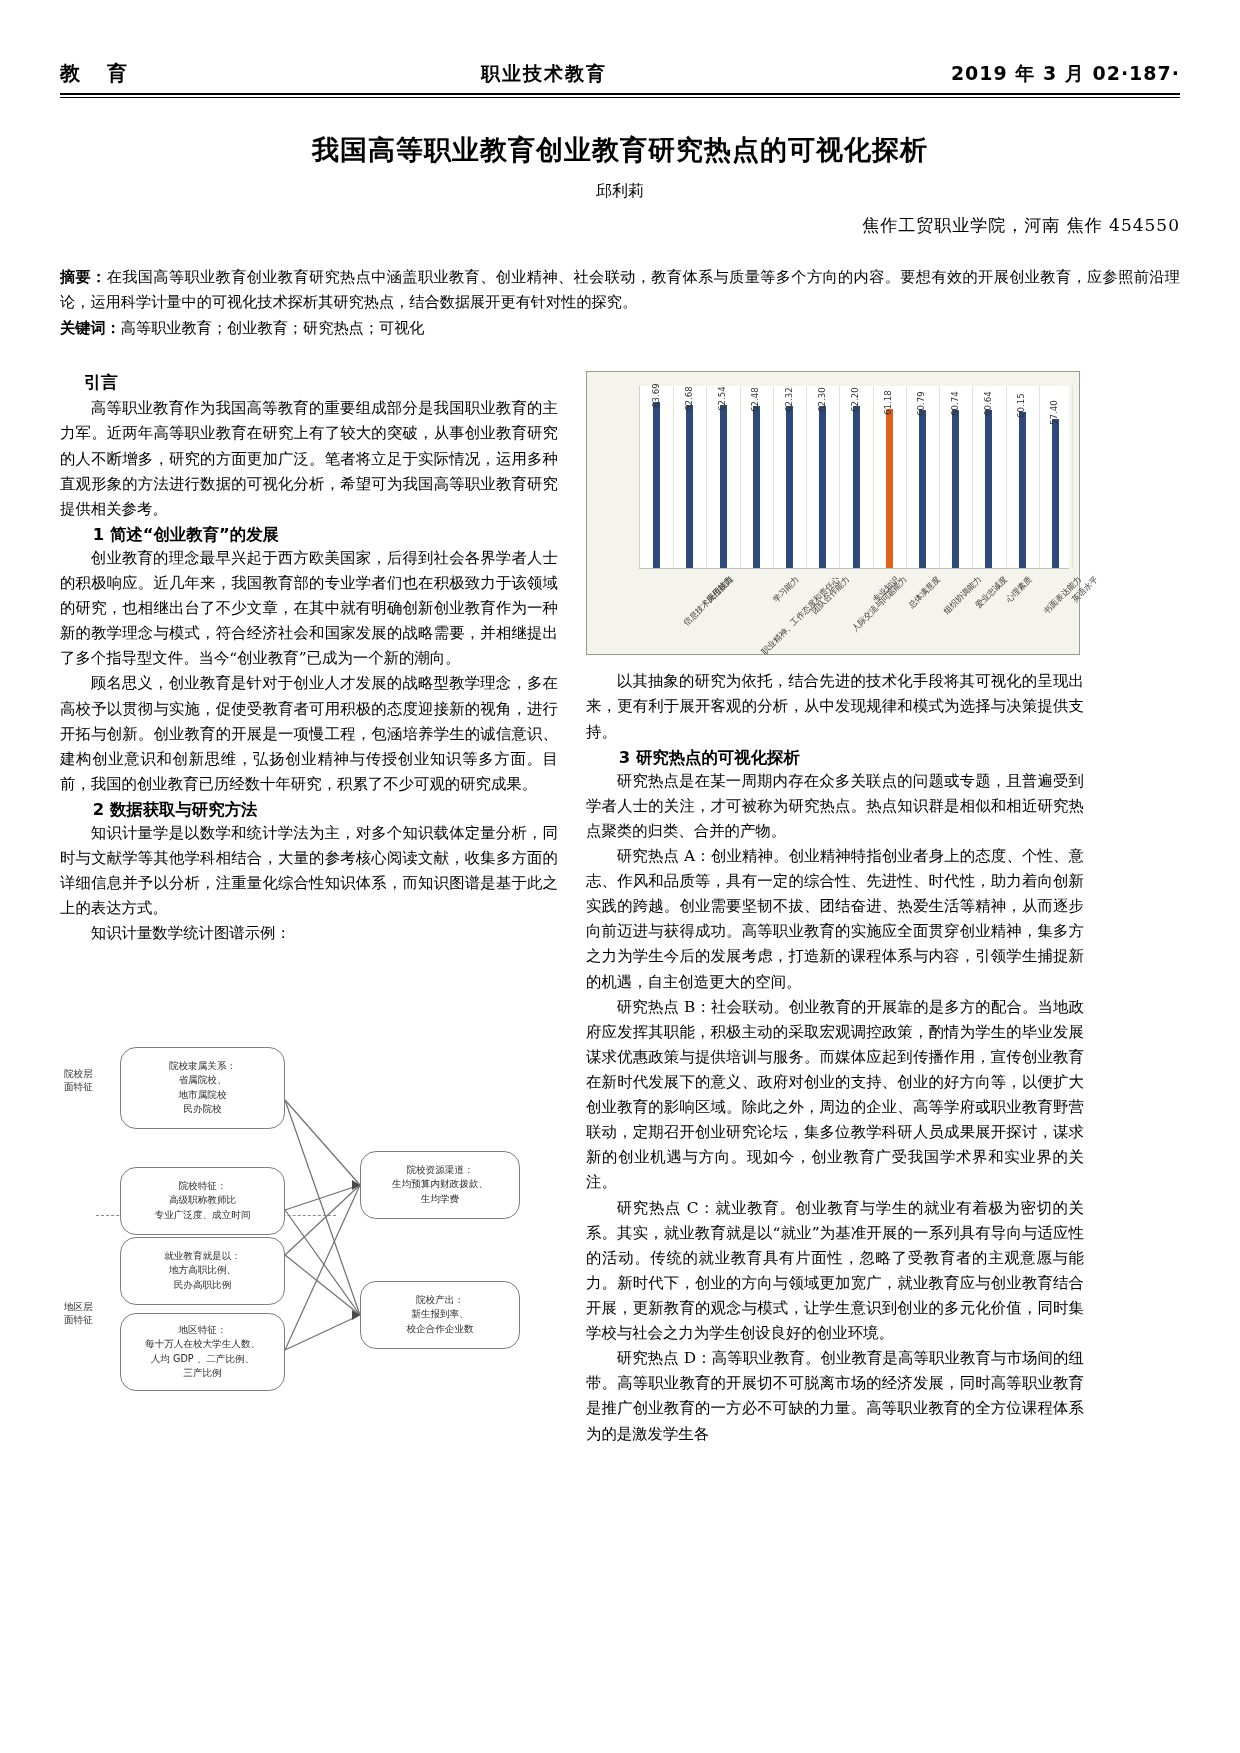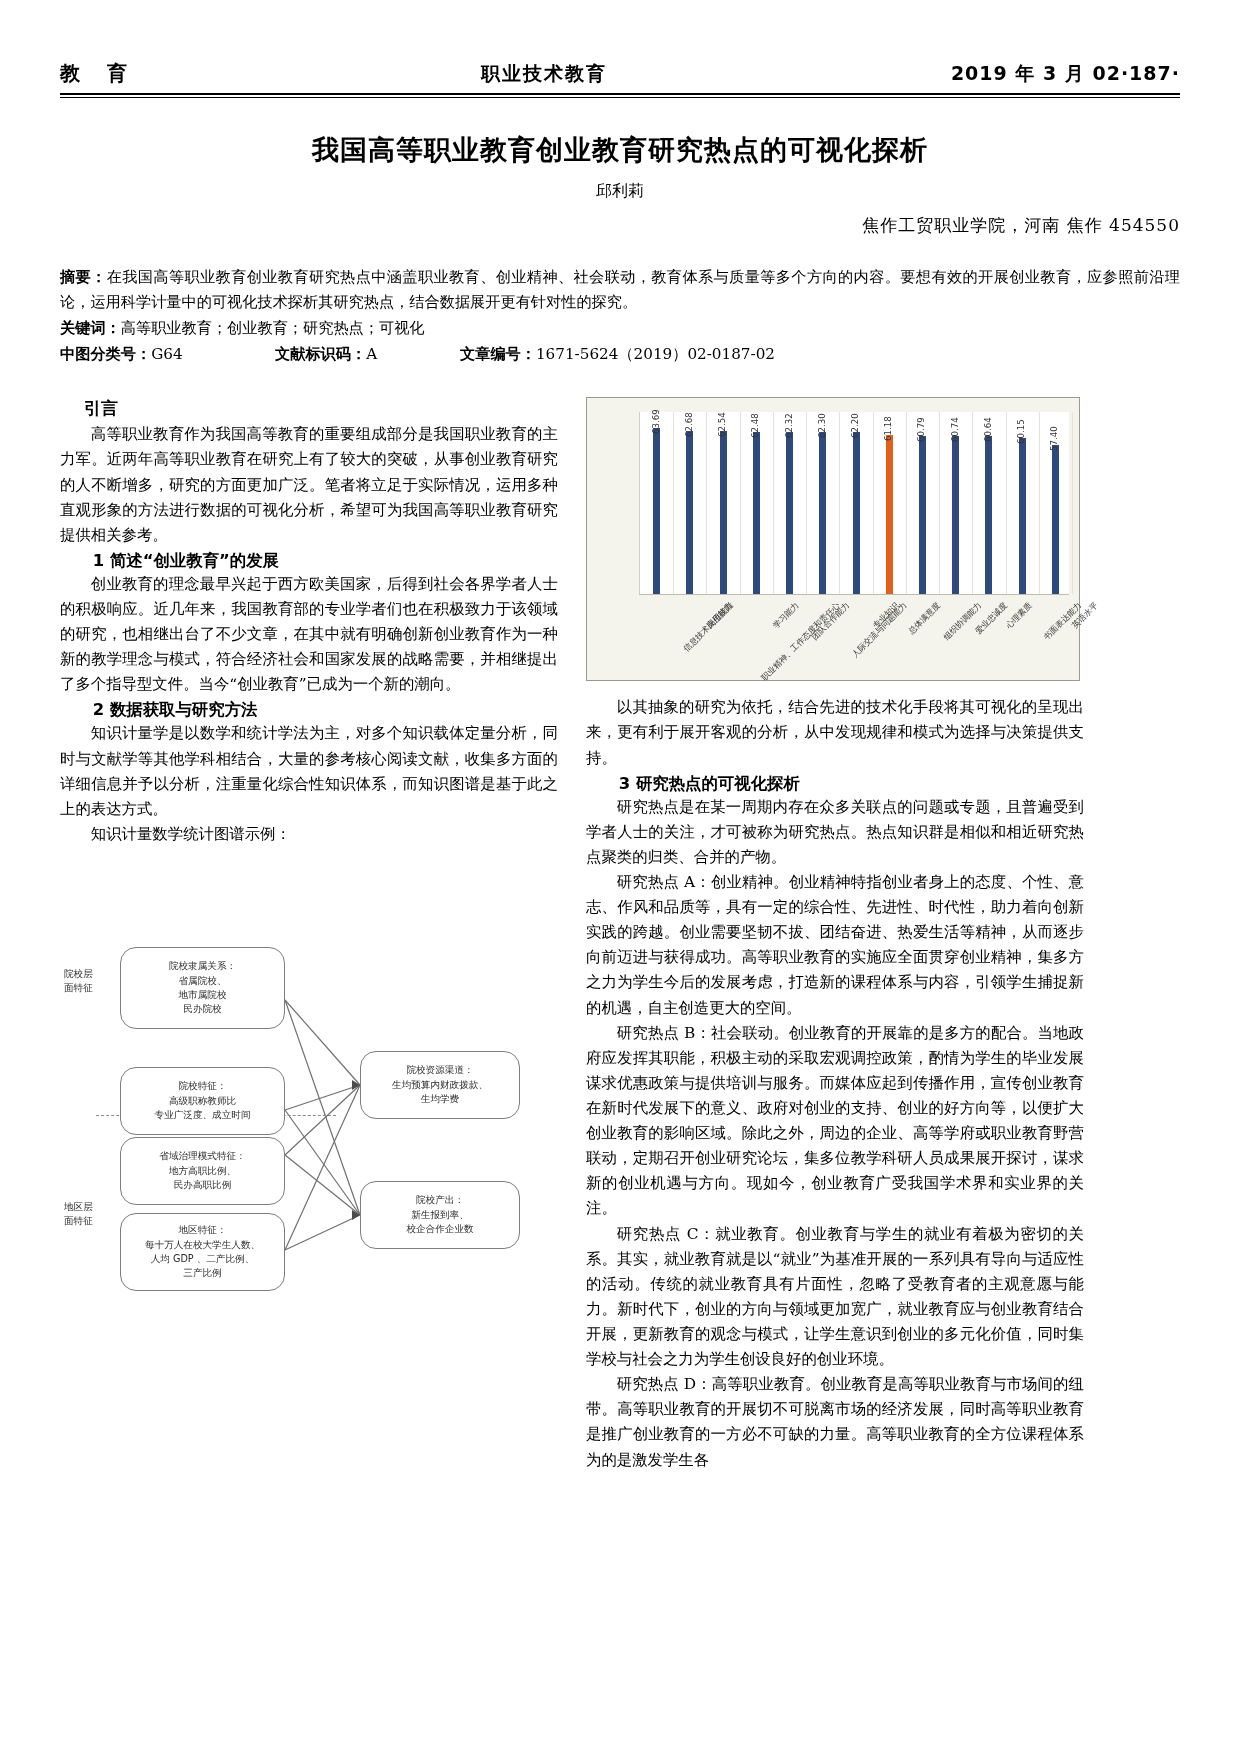--- a/index.html
+++ b/index.html
@@ -70,33 +70,29 @@
   <div class="title">我国高等职业教育创业教育研究热点的可视化探析</div>
   <div class="author">邱利莉</div>
   <div class="affil">焦作工贸职业学院，河南 焦作 454550</div>
 
   <div class="abs-block">
     <span class="lbl">摘要：</span><span>在我国高等职业教育创业教育研究热点中涵盖职业教育、创业精神、社会联动，教育体系与质量等多个方向的内容。要想有效的开展创业教育，应参照前沿理论，运用科学计量中的可视化技术探析其研究热点，结合数据展开更有针对性的探究。</span>
   </div>
   <div class="kw">
     <span class="lbl" style="font-weight:bold">关键词：</span><span>高等职业教育；创业教育；研究热点；可视化</span>
   </div>
-  <div class="codes">
-    <div class="c1"><b>中图分类号：</b><span>G64</span></div>
-    <div class="c2"><b>文献标识码：</b><span>A</span></div>
-    <div class="c3"><b>文章编号：</b><span>1671-5624（2019）02-0187-02</span></div>
-  </div>
 
   <div class="cols">
 
     <div class="col">
       <div class="intro-head">引言</div>
       <p>高等职业教育作为我国高等教育的重要组成部分是我国职业教育的主力军。近两年高等职业教育在研究上有了较大的突破，从事创业教育研究的人不断增多，研究的方面更加广泛。笔者将立足于实际情况，运用多种直观形象的方法进行数据的可视化分析，希望可为我国高等职业教育研究提供相关参考。</p>
       <h3>1 简述“创业教育”的发展</h3>
       <p>创业教育的理念最早兴起于西方欧美国家，后得到社会各界学者人士的积极响应。近几年来，我国教育部的专业学者们也在积极致力于该领域的研究，也相继出台了不少文章，在其中就有明确创新创业教育作为一种新的教学理念与模式，符合经济社会和国家发展的战略需要，并相继提出了多个指导型文件。当今“创业教育”已成为一个新的潮向。</p>
+      <p>顾名思义，创业教育是针对于创业人才发展的战略型教学理念，多在高校予以贯彻与实施，促使受教育者可用积极的态度迎接新的视角，进行开拓与创新。创业教育的开展是一项慢工程，包涵培养学生的诚信意识、建构创业意识和创新思维，弘扬创业精神与传授创业知识等多方面。目前，我国的创业教育已历经数十年研究，积累了不少可观的研究成果。</p>
       <h3>2 数据获取与研究方法</h3>
       <p>知识计量学是以数学和统计学法为主，对多个知识载体定量分析，同时与文献学等其他学科相结合，大量的参考核心阅读文献，收集多方面的详细信息并予以分析，注重量化综合性知识体系，而知识图谱是基于此之上的表达方式。</p>
       <p>知识计量数学统计图谱示例：</p>
 
       <div class="diagram">
         <svg class="links">
           <g stroke="#6f6f6f" stroke-width="1.2" fill="none">
             <line x1="225" y1="145" x2="300" y2="230"></line>
             <line x1="225" y1="255" x2="300" y2="230"></line>
             <line x1="225" y1="300" x2="300" y2="230"></line>
@@ -123,21 +119,21 @@
 
         <div class="dbox" style="left:60px;top:92px;width:165px;height:82px;">
           <div><span>院校隶属关系：</span><br><span>省属院校、</span><br><span>地市属院校</span><br><span>民办院校</span></div>
         </div>
 
         <div class="dbox" style="left:60px;top:212px;width:165px;height:68px;">
           <div><span>院校特征：</span><br><span>高级职称教师比</span><br><span>专业广泛度、成立时间</span></div>
         </div>
 
         <div class="dbox" style="left:60px;top:282px;width:165px;height:68px;">
-          <div><span>省域治理模式特征：</span><br><span>地方高职比例、</span><br><span>民办高职比例</span></div>
+          <div><span>就业教育就是以：</span><br><span>地方高职比例、</span><br><span>民办高职比例</span></div>
         </div>
 
         <div class="dbox" style="left:60px;top:358px;width:165px;height:78px;">
           <div><span>地区特征：</span><br><span>每十万人在校大学生人数、</span><br><span>人均 GDP 、二产比例、</span><br><span>三产比例</span></div>
         </div>
 
         <div class="dbox" style="left:300px;top:196px;width:160px;height:68px;">
           <div><span>院校资源渠道：</span><br><span>生均预算内财政拨款、</span><br><span>生均学费</span></div>
         </div>
 

